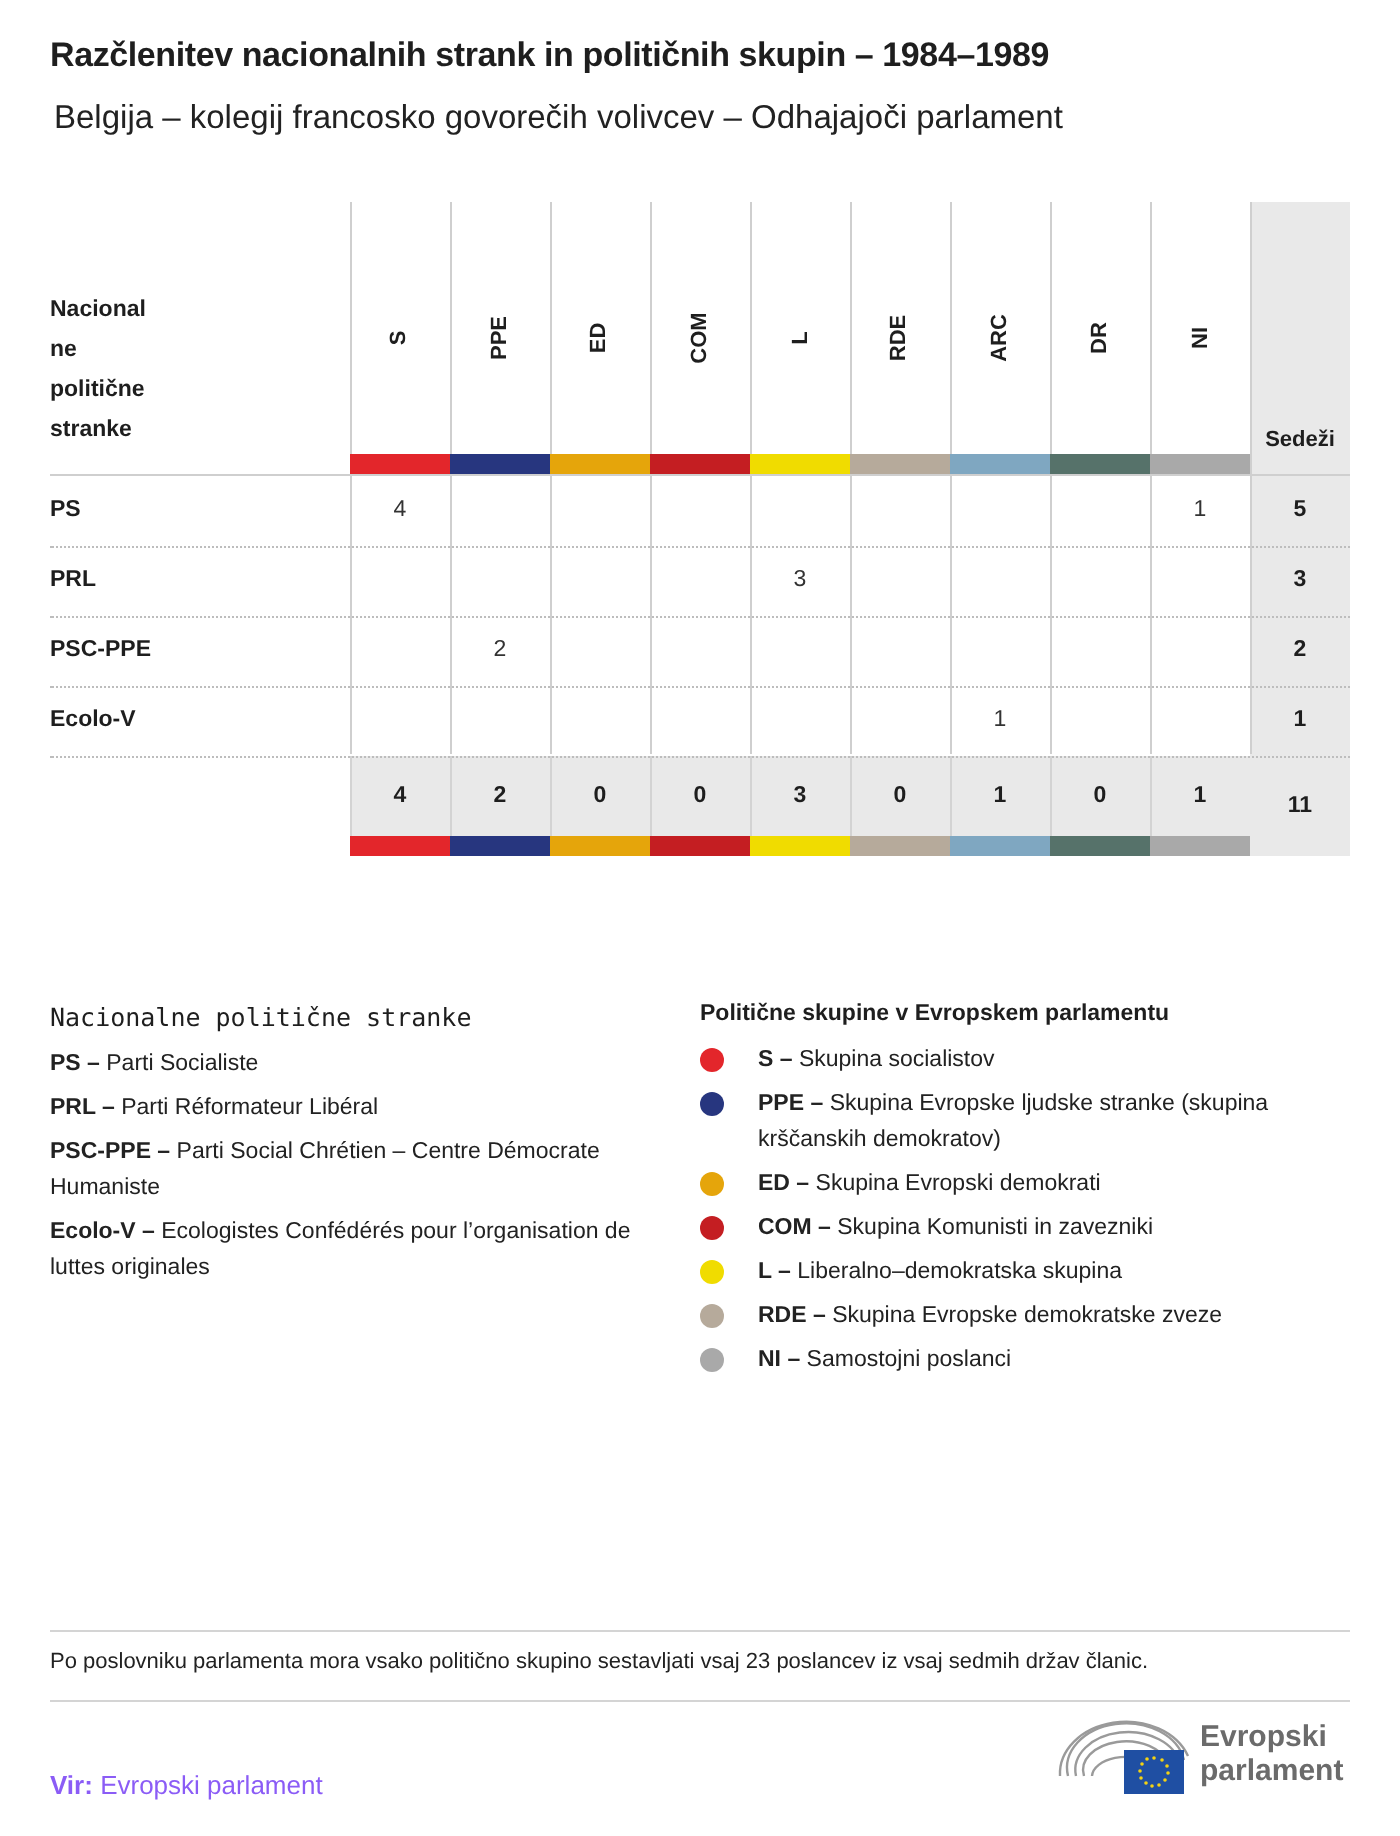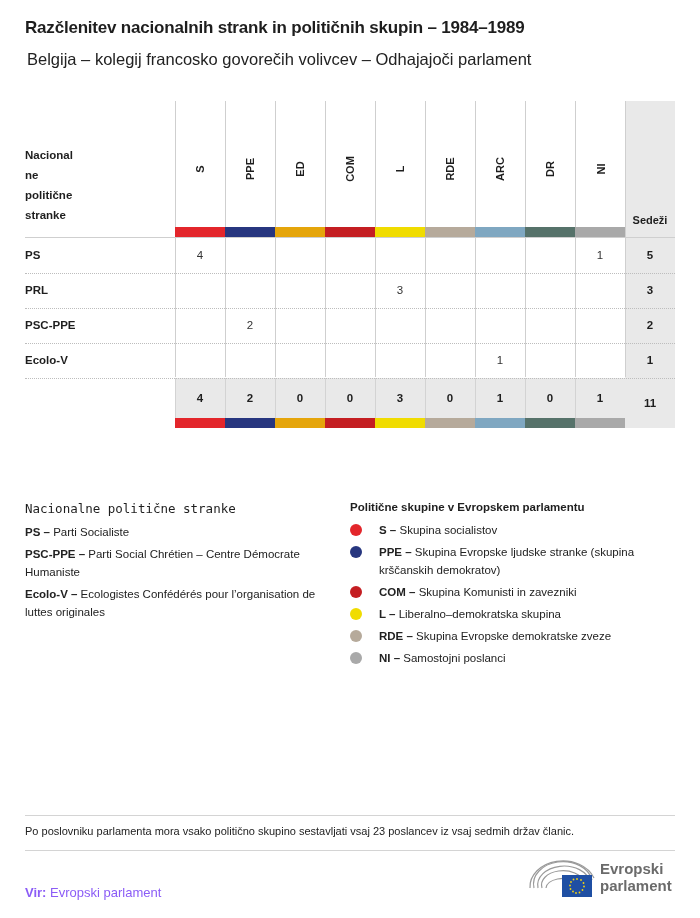--- a/index.html
+++ b/index.html
@@ -217,28 +217,30 @@
       <div class="cell" style="left:500px"></div>
       <div class="cell" style="left:550px"></div>
       <div class="tot">1</div>
       <div class="sep"></div>
     </div>
   </div>
 
 <div class="leg-left" id="legL">
   <h3>Nacionalne politične stranke</h3>
 <div class="item"><b>PS –</b> <span>Parti Socialiste</span></div>
+    <div class="item"><b>PRL –</b> <span>Parti Réformateur Libéral</span></div>
     <div class="item"><b>PSC-PPE –</b> <span>Parti Social Chrétien – Centre Démocrate Humaniste</span></div>
     <div class="item"><b>Ecolo-V –</b> <span>Ecologistes Confédérés pour l’organisation de luttes originales</span></div>
   </div>
 
 <div class="leg-right" id="legR">
   <h3>Politične skupine v Evropskem parlamentu</h3>
 <div class="item"><span class="dot" style="background: rgb(227, 38, 43);"></span><b>S –</b> <span>Skupina socialistov</span></div>
     <div class="item"><span class="dot" style="background: rgb(39, 54, 127);"></span><b>PPE –</b> <span>Skupina Evropske ljudske stranke (skupina krščanskih demokratov)</span></div>
+    <div class="item"><span class="dot" style="background: rgb(229, 165, 11);"></span><b>ED –</b> <span>Skupina Evropski demokrati</span></div>
     <div class="item"><span class="dot" style="background: rgb(196, 30, 34);"></span><b>COM –</b> <span>Skupina Komunisti in zavezniki</span></div>
     <div class="item"><span class="dot" style="background: rgb(240, 220, 0);"></span><b>L –</b> <span>Liberalno–demokratska skupina</span></div>
     <div class="item"><span class="dot" style="background: rgb(182, 170, 155);"></span><b>RDE –</b> <span>Skupina Evropske demokratske zveze</span></div>
     <div class="item"><span class="dot" style="background: rgb(169, 169, 169);"></span><b>NI –</b> <span>Samostojni poslanci</span></div>
   </div>
 
 <div class="footline1"></div>
 <div class="note">Po poslovniku parlamenta mora vsako politično skupino sestavljati vsaj 23 poslancev iz vsaj sedmih držav članic.</div>
 <div class="footline2"></div>
 <div class="source"><b>Vir:</b> <span>Evropski parlament</span></div>

